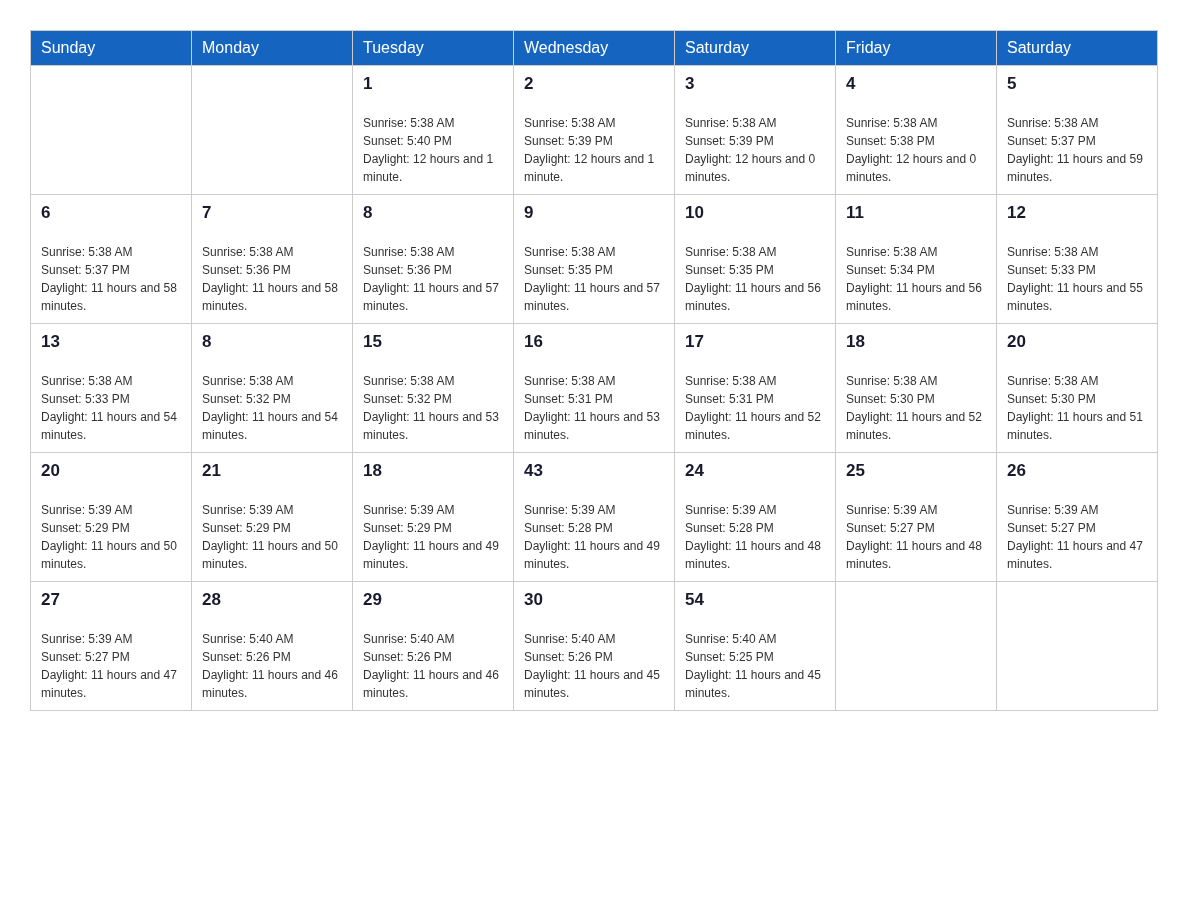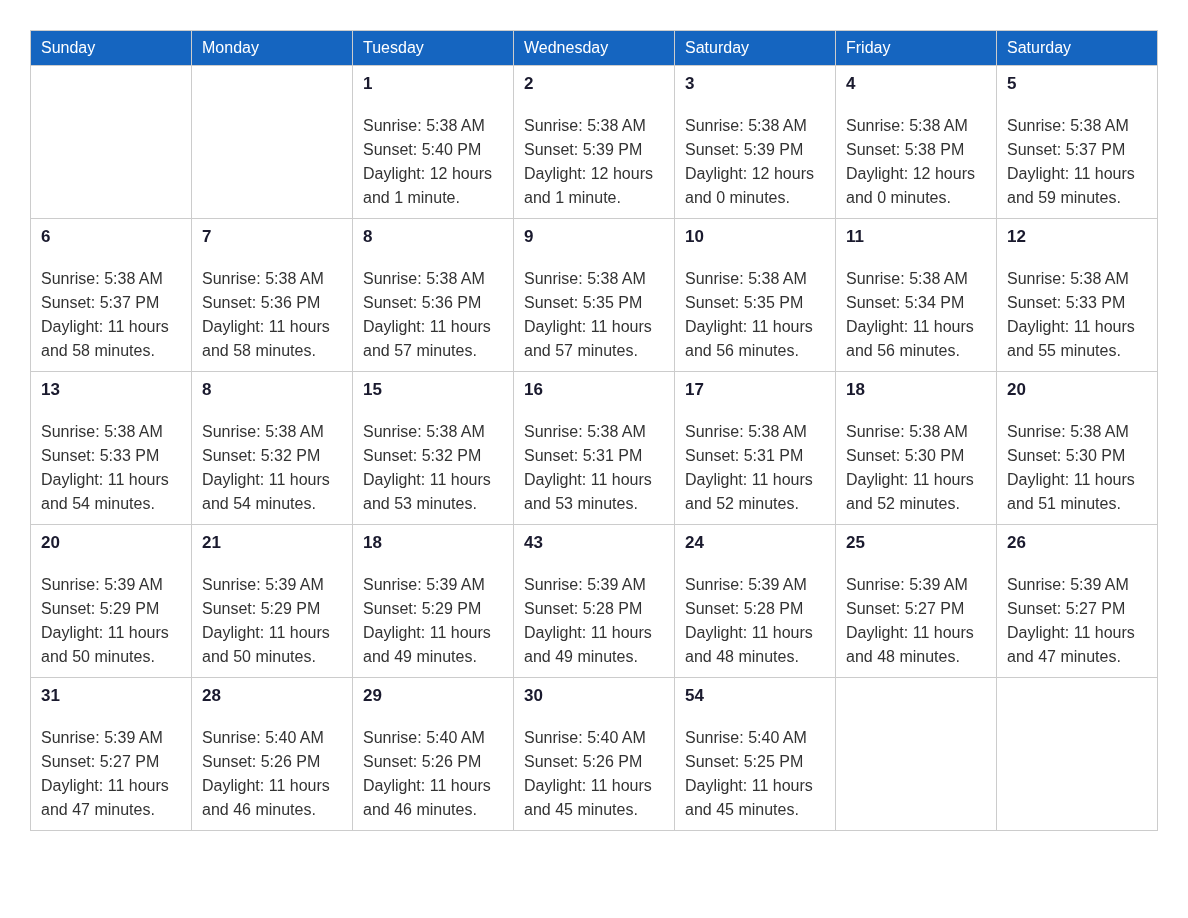--- a/index.html
+++ b/index.html
@@ -78,21 +78,21 @@
       min-height: 110px;
     }
     .day-number {
       font-size: 17px;
       font-weight: bold;
       color: #1a1a2e;
       display: block;
       margin-bottom: 4px;
     }
     .day-info {
-      font-size: 16px;
+      font-size: 12px;
       color: #333;
       line-height: 1.5;
       margin-top: 20px;
     }
     .empty-cell {
       background: #fff;
     }
     tr td:first-child .day-number,
     tr td .day-number {
       color: #1a1a2e;
@@ -226,21 +226,21 @@
           <span class="day-number">25</span>
           <div class="day-info">Sunrise: 5:39 AM<br>Sunset: 5:27 PM<br>Daylight: 11 hours and 48 minutes.</div>
         </td>
         <td>
           <span class="day-number">26</span>
           <div class="day-info">Sunrise: 5:39 AM<br>Sunset: 5:27 PM<br>Daylight: 11 hours and 47 minutes.</div>
         </td>
       </tr>
       <tr>
         <td>
-          <span class="day-number">31</span>
+          <span class="day-number">27</span>
           <div class="day-info">Sunrise: 5:39 AM<br>Sunset: 5:27 PM<br>Daylight: 11 hours and 47 minutes.</div>
         </td>
         <td>
           <span class="day-number">28</span>
           <div class="day-info">Sunrise: 5:40 AM<br>Sunset: 5:26 PM<br>Daylight: 11 hours and 46 minutes.</div>
         </td>
         <td>
           <span class="day-number">29</span>
           <div class="day-info">Sunrise: 5:40 AM<br>Sunset: 5:26 PM<br>Daylight: 11 hours and 46 minutes.</div>
         </td>

